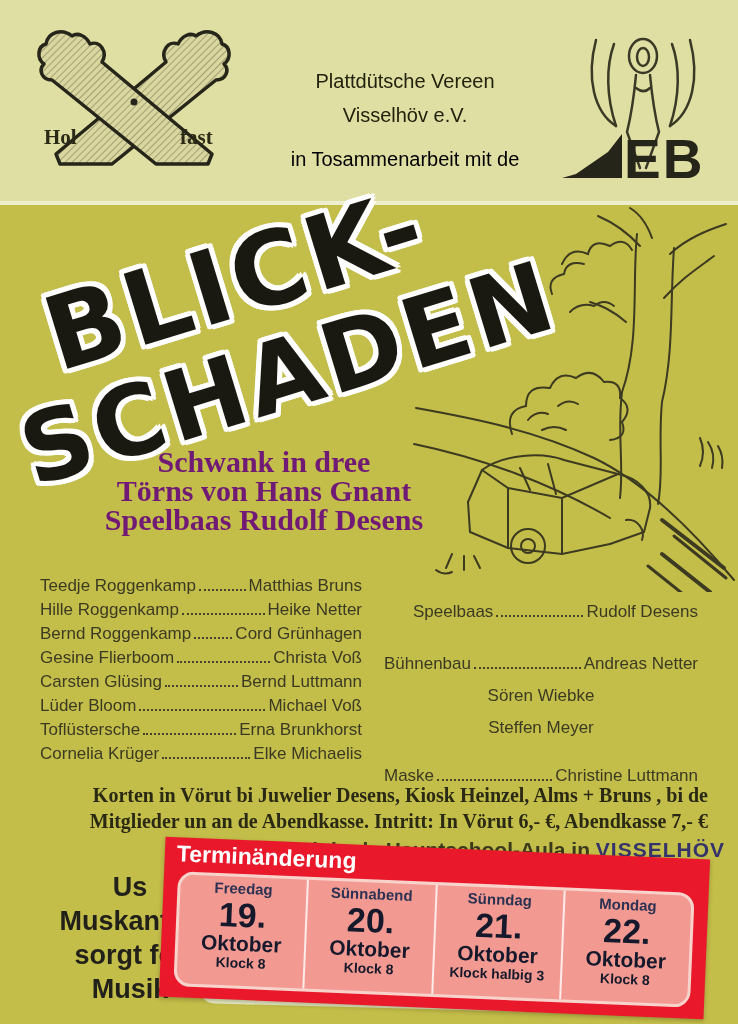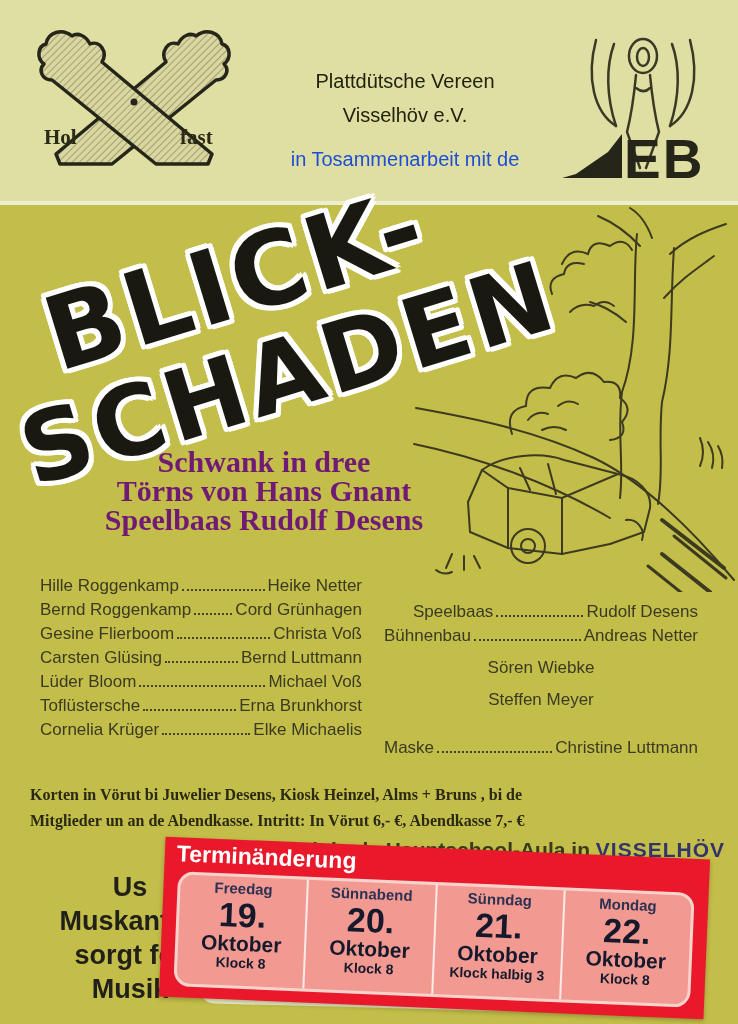--- a/index.html
+++ b/index.html
@@ -6,21 +6,21 @@
   .poster{position:relative;width:738px;height:1024px;overflow:hidden;
           background:var(--body-bg,#c3bd4a);font-family:"Liberation Sans",sans-serif;}
 
   
   .header{position:absolute;left:0;top:0;width:738px;height:201px;
           background:var(--header-bg,#e0dfa3);border-bottom:4px solid #eceecd;}
   .holfast-logo{position:absolute;left:28px;top:22px;}
   .org-block{position:absolute;left:240px;top:64px;width:330px;text-align:center;
              font-weight:normal;font-size:20px;line-height:34px;color:#22220f;}
   .coop-line{position:absolute;left:240px;top:148px;width:330px;text-align:center;
-             font-size:20px;color:#1d4ed8;}
+             font-size:20px;color:#000000;}
   .leb-logo{position:absolute;left:556px;top:26px;}
 
   
   .title-line{position:absolute;font-family:"DejaVu Sans",sans-serif;font-weight:800;
               color:#191911;white-space:nowrap;transform-origin:0 50%;letter-spacing:4px;
               text-shadow:
                 -4px -4px 0 #fff, 4px -4px 0 #fff, -4px 4px 0 #fff, 4px 4px 0 #fff,
                 -5px 0 0 #fff, 5px 0 0 #fff, 0 -5px 0 #fff, 0 5px 0 #fff,
                 -3px -5px 0 #fff, 3px 5px 0 #fff, -5px 3px 0 #fff, 5px -3px 0 #fff;}
   .title-blick{left:48px;top:278px;font-size:102px;transform:rotate(-17deg);}
@@ -36,22 +36,22 @@
 
   
   .cast-col{position:absolute;font-size:17px;line-height:24px;color:#3b3a22;}
   #cast-left{left:40px;top:574px;width:322px;}
   #cast-right{left:384px;top:574px;width:314px;}
   .cast-row{display:flex;align-items:baseline;}
   .cast-row .dots{flex:1;border-bottom:2px dotted #45442a;margin:0 3px 4px 3px;min-width:12px;}
   .cast-row.actor-only{justify-content:center;margin-top:8px;}
 
   
-  .tickets{position:absolute;left:30px;top:782px;width:678px;text-align:left;
-           font-family:"Liberation Serif",serif;font-weight:bold;font-size:16px;
+  .tickets{position:absolute;left:30px;top:782px;width:678px;text-align:right;
+           font-family:"Liberation Serif",serif;font-weight:bold;font-size:20px;
            line-height:26px;color:#2a2913;}
 
   
   .venue{position:absolute;left:215px;top:838px;width:510px;text-align:right;
          font-weight:bold;font-size:21px;color:#3a3a1c;white-space:nowrap;z-index:1;}
   .venue .highlight{color:var(--venue-hl,#34346a);letter-spacing:1px;}
 
   
   .music{position:absolute;left:30px;top:870px;width:200px;text-align:center;
          font-weight:bold;font-size:27px;line-height:34px;color:#21211a;z-index:1;}
@@ -165,20 +165,25 @@
   </svg>
 
   <div class="subtitle" id="subtitle">
       <div>Schwank in dree</div>
       <div>Törns von Hans Gnant</div>
       <div>Speelbaas Rudolf Desens</div>
     </div>
 
   <div class="cast-col" id="cast-left">
       <div class="cast-row">
+        <span class="role">Teedje Roggenkamp</span>
+        <span class="dots"></span>
+        <span class="actor">Matthias Bruns</span>
+      </div>
+      <div class="cast-row">
         <span class="role">Hille Roggenkamp</span>
         <span class="dots"></span>
         <span class="actor">Heike Netter</span>
       </div>
       <div class="cast-row">
         <span class="role">Bernd Roggenkamp</span>
         <span class="dots"></span>
         <span class="actor">Cord Grünhagen</span>
       </div>
       <div class="cast-row">
@@ -206,21 +211,21 @@
         <span class="dots"></span>
         <span class="actor">Elke Michaelis</span>
       </div>
     </div>
   <div class="cast-col" id="cast-right">
       <div class="cast-row" style="margin-top: 26px; margin-left: 29px;">
         <span class="role">Speelbaas</span>
         <span class="dots"></span>
         <span class="actor">Rudolf Desens</span>
       </div>
-      <div class="cast-row" style="">
+      <div class="cast-row" style="margin-top: 28px;">
         <span class="role">Bühnenbau</span>
         <span class="dots"></span>
         <span class="actor">Andreas Netter</span>
       </div>
       <div class="cast-row actor-only">
         <span class="actor">Sören Wiebke</span>
       </div>
       <div class="cast-row actor-only">
         <span class="actor">Steffen Meyer</span>
       </div>

